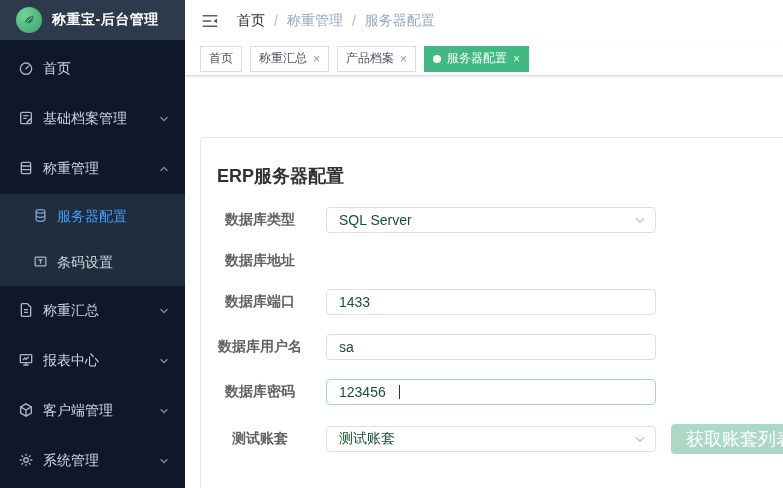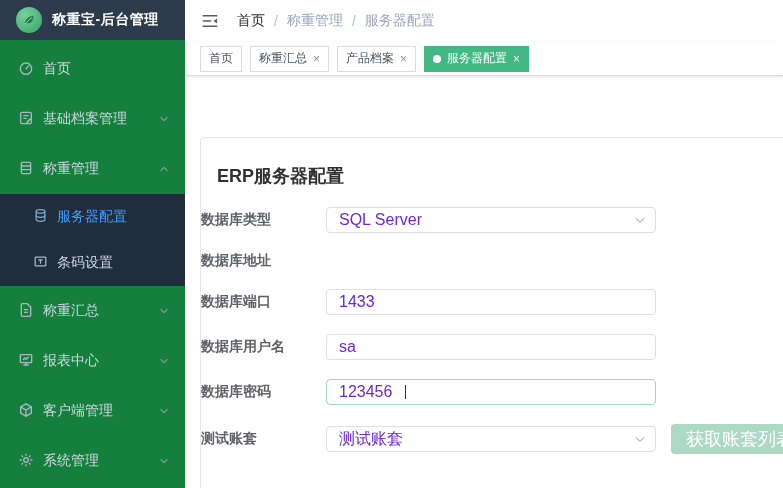--- a/index.html
+++ b/index.html
@@ -8,21 +8,21 @@
     font-family: "Liberation Sans", "DejaVu Sans", sans-serif;
     background: #fff;
     font-size: 14px;
     position: relative;
   }
 
   
   .sidebar {
     position: absolute; left: 0; top: 0;
     width: 185px; height: 488px;
-    background: #15803d;
+    background: #0f172a;
     z-index: 5;
   }
   .logo-bar {
     height: 40px; background: #2d3a4b;
     display: flex; align-items: center;
     padding-left: 16px; gap: 10px;
   }
   .logo-circle {
     width: 26px; height: 26px; border-radius: 50%;
     background: radial-gradient(circle at 32% 30%, #72d29a, #39a468);
@@ -80,29 +80,29 @@
   .card {
     position: absolute; left: 15px; top: 61px; right: -12px; height: 420px;
     background: #fff; border: 1px solid #e4e7ed; border-radius: 4px;
   }
   .card-title {
     font-size: 18px; font-weight: bold; color: #303133;
     margin: 26px 0 19px 16px;
   }
   .frow { display: flex; align-items: center; margin-bottom: 19px; }
   .flabel {
-    width: 118px; flex: none; text-align: left;
+    width: 118px; flex: none; text-align: center;
     font-size: 14px; font-weight: bold; color: #606266;
     white-space: nowrap;
   }
   .fctrl {
     margin-left: 7px; width: 330px; height: 26px; flex: none;
     border: 1px solid #dcdfe6; border-radius: 4px; background: #fff;
     display: flex; align-items: center; padding: 0 12px;
-    font-size: 16px; color: #6d28d9; position: relative; cursor: text;
+    font-size: 14px; color: #14532d; position: relative; cursor: text;
     white-space: nowrap; overflow: hidden;
   }
   .fctrl.is-select { cursor: pointer; }
   .fctrl.is-focus { border-color: #9ed9c3; gap: 12px; }
   .sel-arrow { position: absolute; right: 9px; top: 50%; transform: translateY(-50%); color: #c0c4cc; display: flex; }
   .caret { width: 1px; height: 14px; background: #303133; margin-left: 1px; flex: none; }
 
   .fetch-btn {
     margin-left: 15px; height: 30px; padding: 0 15px;
     background: #acd9c5; color: #fff; border: none; border-radius: 4px;

